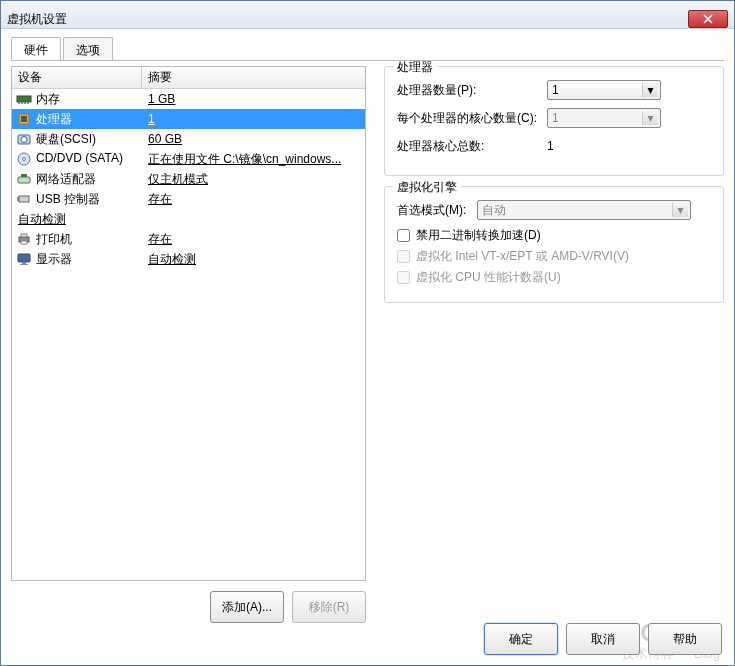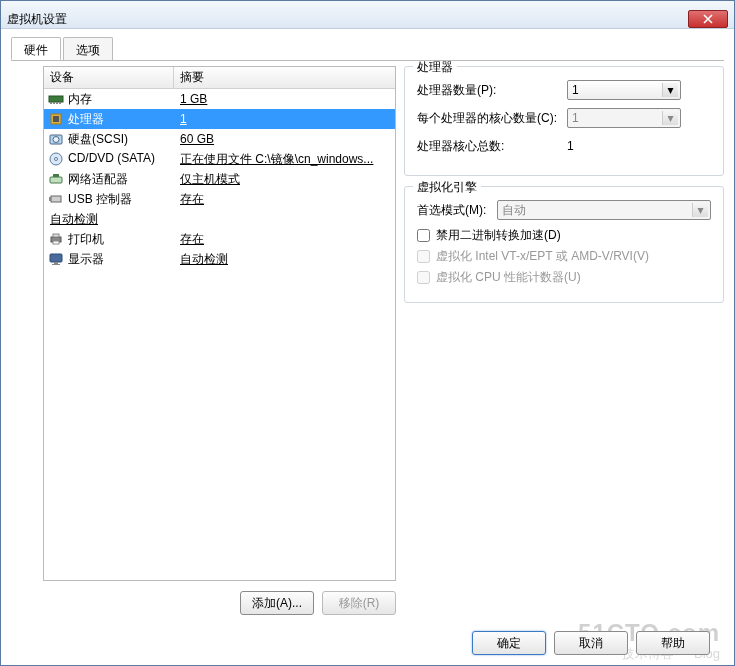--- a/index.html
+++ b/index.html
@@ -5,49 +5,49 @@
 * { box-sizing: border-box; margin: 0; padding: 0; }
 body { font-family: "Microsoft YaHei", "Segoe UI", Tahoma, sans-serif; font-size: 12px; background: #fff; color: #000; }
 .window { width: 735px; height: 666px; border: 1px solid #5a7aa0; background: #fff; position: relative; }
 .titlebar { height: 28px; background: linear-gradient(to bottom, #f3f7fb, #dde8f4); display: flex; align-items: flex-end; padding: 0 6px; border-bottom: 1px solid #c0cee0; }
 .titlebar-text { flex: 1; font-size: 12px; color: #000; }
 .close-btn { width: 40px; height: 18px; background: linear-gradient(to bottom, #e07070, #c83030); border: 1px solid #8a2020; border-radius: 2px; display: flex; align-items: center; justify-content: center; color: #fff; font-size: 11px; cursor: pointer; }
 .content { padding: 8px 10px 10px 10px; }
 .tabs { display: flex; height: 24px; border-bottom: 1px solid #bbb; margin-bottom: -1px; position: relative; z-index: 2; }
 .tab { padding: 4px 12px; border: 1px solid #bbb; border-bottom: none; background: #f5f5f5; margin-right: 2px; border-radius: 2px 2px 0 0; cursor: pointer; }
 .tab.active { background: #fff; border-bottom: 1px solid #fff; }
-.body-row { display: flex; gap: 8px; margin-top: 6px; margin-left: 32px; }
+.body-row { display: flex; gap: 18px; margin-top: 6px; }
 .left-panel { width: 355px; display: flex; flex-direction: column; }
 .device-list { border: 1px solid #bbb; height: 515px; background: #fff; }
 .list-header { display: flex; background: linear-gradient(to bottom, #fdfdfd, #ececec); border-bottom: 1px solid #d0d0d0; height: 22px; align-items: center; }
 .col-device { width: 130px; padding-left: 6px; border-right: 1px solid #d0d0d0; height: 100%; display: flex; align-items: center; }
 .col-summary { flex: 1; padding-left: 6px; }
 .list-body { overflow: auto; }
 .list-row { display: flex; height: 20px; align-items: center; cursor: pointer; }
 .list-row.selected { background: #3399ff; color: #fff; }
 .cell-device { width: 130px; padding-left: 4px; display: flex; align-items: flex-start; gap: 4px; }
 .cell-summary { flex: 1; padding-left: 6px; white-space: nowrap; overflow: hidden; text-overflow: ellipsis; text-decoration: underline; }
 .icon { width: 16px; height: 16px; display: inline-flex; align-items: center; justify-content: center; flex-shrink: 0; }
 .left-buttons { display: flex; justify-content: flex-end; gap: 8px; margin-top: 10px; }
-.btn { min-width: 74px; height: 24px; padding: 0 8px; border: 1px solid #8a8a8a; background: linear-gradient(to bottom, #fdfdfd, #e6e6e6); border-radius: 3px; cursor: pointer; font-family: inherit; font-size: 12px; }
+.btn { min-width: 74px; height: 32px; padding: 0 8px; border: 1px solid #8a8a8a; background: linear-gradient(to bottom, #fdfdfd, #e6e6e6); border-radius: 3px; cursor: pointer; font-family: inherit; font-size: 12px; }
 .btn:disabled { color: #999; border-color: #bbb; cursor: default; }
 .right-panel { flex: 1; }
 .group { border: 1px solid #d0d7e0; border-radius: 3px; padding: 12px 12px 12px 12px; margin-bottom: 10px; position: relative; }
 .group-title { position: absolute; top: -8px; left: 8px; background: #fff; padding: 0 4px; font-size: 12px; }
 .field-row { display: flex; align-items: center; margin-bottom: 6px; height: 22px; }
 .field-label { width: 150px; }
 .field-value { flex: 1; }
 .select { width: 114px; height: 20px; border: 1px solid #888; background: linear-gradient(to bottom, #fff, #eee); border-radius: 2px; display: flex; align-items: center; padding: 0 4px; position: relative; }
 .select-arrow { position: absolute; right: 2px; top: 2px; width: 16px; height: 14px; background: linear-gradient(to bottom, #f5f5f5, #ddd); border-left: 1px solid #ccc; display: flex; align-items: center; justify-content: center; }
 .select.disabled { color: #888; background: #f4f4f4; }
 .select-wide { width: 214px; }
 .checkbox-row { display: flex; align-items: center; gap: 6px; margin-bottom: 4px; }
 .checkbox-row.disabled { color: #999; }
 input[type="checkbox"] { width: 13px; height: 13px; }
-.bottom-buttons { position: absolute; bottom: 10px; right: 24px; display: flex; gap: 8px; }
+.bottom-buttons { position: absolute; bottom: 10px; right: 12px; display: flex; gap: 8px; }
 .bottom-buttons .btn { min-width: 74px; }
 .btn.default { border: 1px solid #3a7ac0; box-shadow: 0 0 2px #6aa0e0; }
 .watermark { position: absolute; bottom: 18px; right: 14px; color: rgba(100,100,100,0.3); font-size: 24px; font-weight: bold; pointer-events: none; letter-spacing: 1px; }
 .watermark-sub { position: absolute; bottom: 2px; right: 14px; color: rgba(100,100,100,0.25); font-size: 13px; pointer-events: none; }
 </style>
 </head>
 <body>
 
 <div class="window">
   <div class="titlebar">

